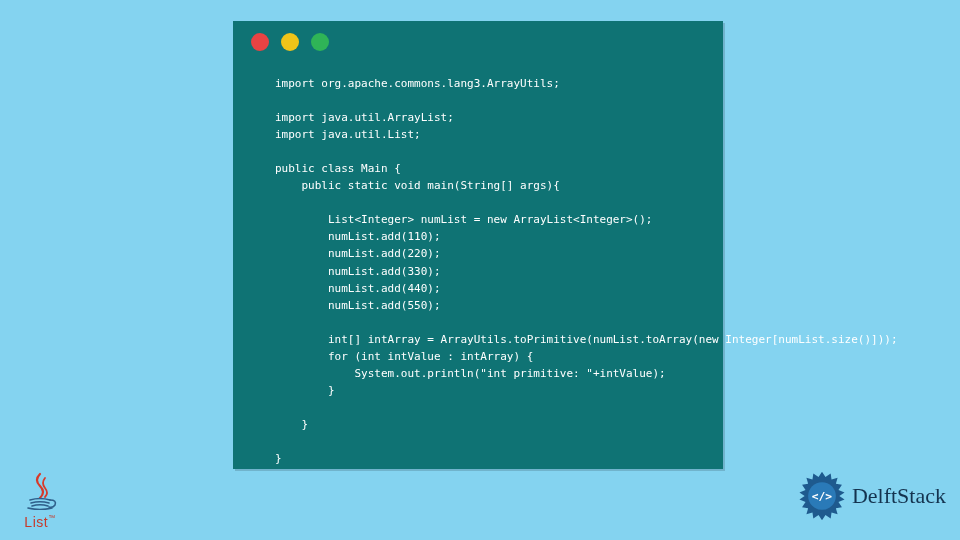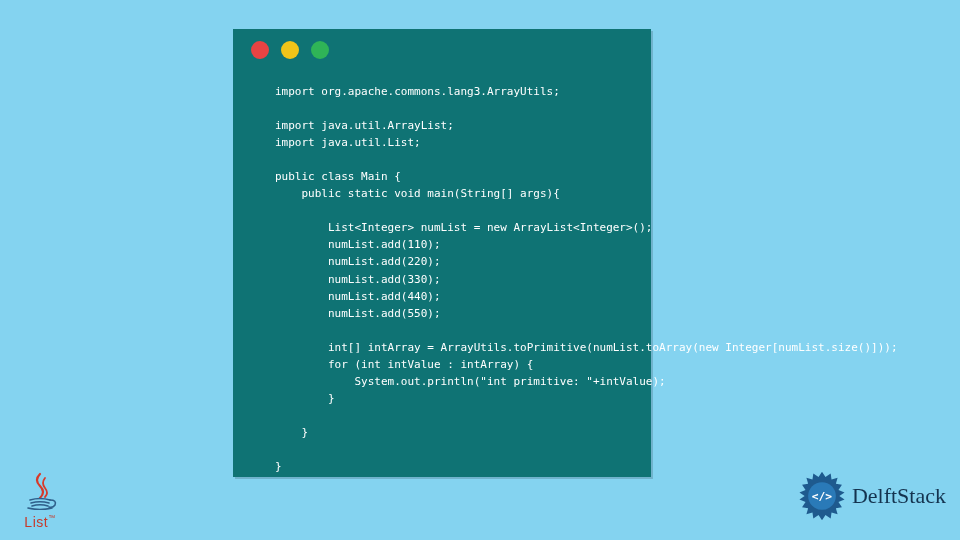--- a/index.html
+++ b/index.html
@@ -8,25 +8,24 @@
     height: 540px;
     background: #84d3f0;
     font-family: -apple-system, BlinkMacSystemFont, "Segoe UI", Arial, sans-serif;
     position: relative;
     overflow: hidden;
   }
   .code-window {
     position: absolute;
     left: 233px;
     top: 21px;
-    width: 418px;
+    width: 490px;
     height: 448px;
     background: #0f7374;
     box-shadow: 2px 2px 0 rgba(0,0,0,0.15);
-    margin-top: 8px;
   }
   .titlebar {
     display: flex;
     align-items: center;
     gap: 12px;
     padding: 12px 18px 6px 18px;
   }
   .dot {
     width: 18px;
     height: 18px;

